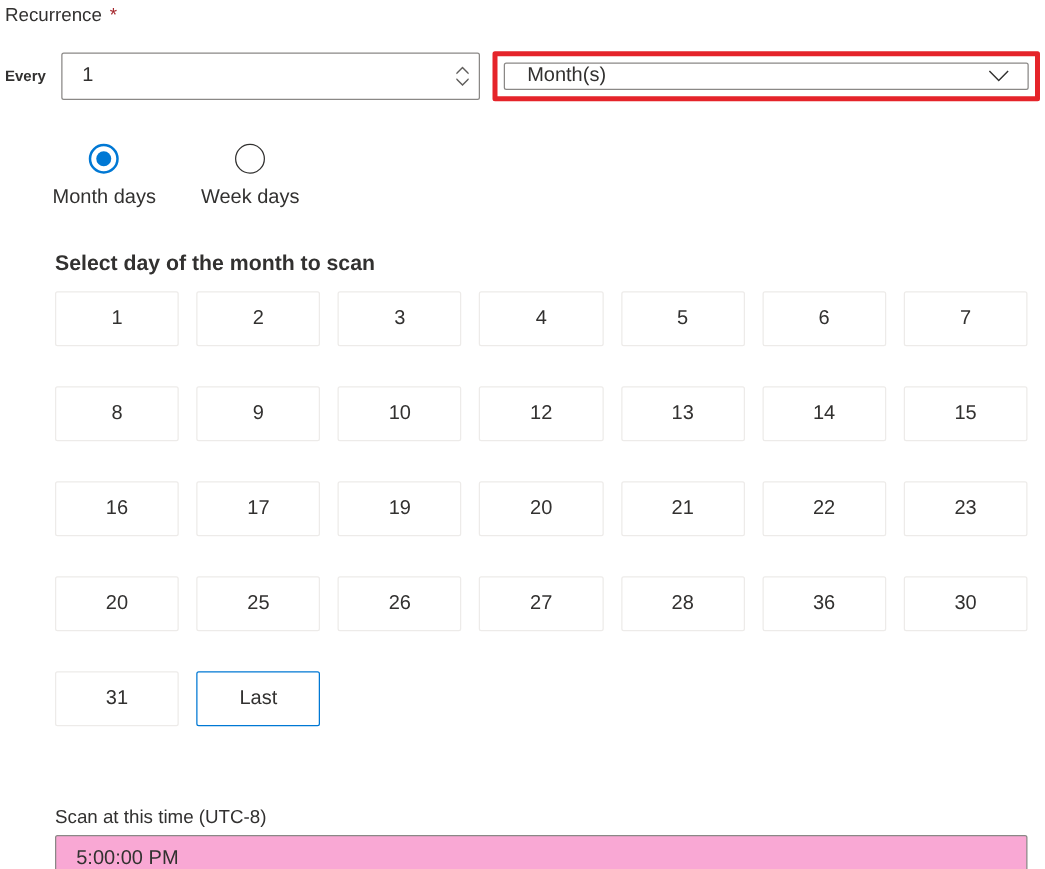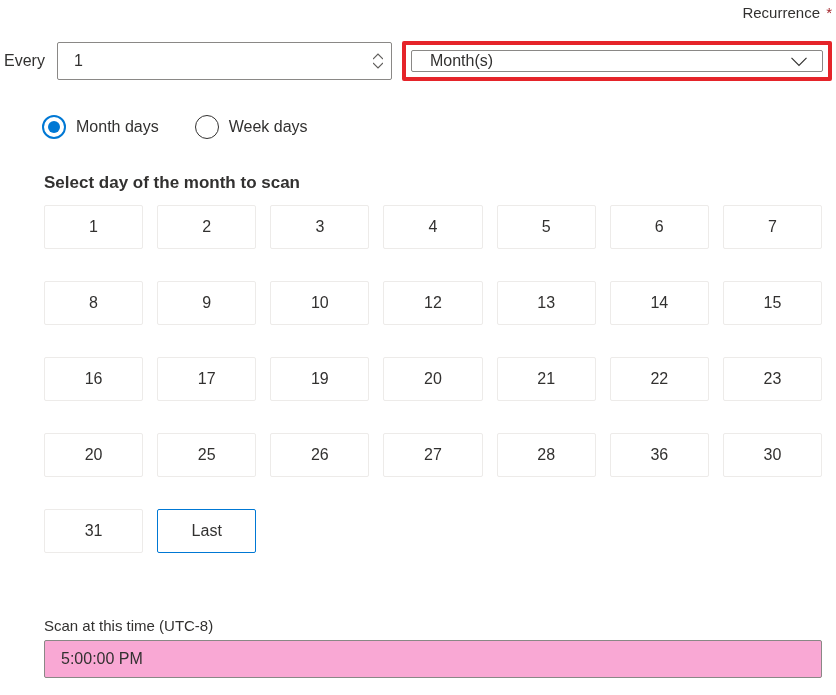--- a/index.html
+++ b/index.html
@@ -4,45 +4,45 @@
   <style>
     * { box-sizing: border-box; margin: 0; padding: 0; }
     body {
       font-family: "Segoe UI", -apple-system, BlinkMacSystemFont, sans-serif;
       font-size: 15px;
       color: #323130;
       background: #ffffff;
       padding: 4px;
       width: 836px;
     }
-    .field-label { font-size: 15px; font-weight: 400; margin-bottom: 20px; text-align: right; }
+    .field-label { font-size: 15px; font-weight: 400; margin-bottom: 20px; }
     .required-star { color: #a4262c; margin-left: 2px; }
     .every-row { display: flex; align-items: center; gap: 10px; margin-top: 8px; }
-    .every-label { font-size: 16px; margin-right: 2px; }
+    .every-label { font-size: 12px; margin-right: 2px; font-weight: bold; }
     .number-input {
       flex: 0 0 335px; height: 38px; border: 1px solid #8a8886;
       border-radius: 2px; display: flex; align-items: center;
       padding: 0 8px 0 16px; position: relative; background: #fff;
     }
     .number-input .value { flex: 1; font-size: 16px; }
     .spinner { display: flex; flex-direction: column; gap: 0; }
     .spinner svg { display: block; width: 10px; height: 8px; }
     .unit-dropdown {
       flex: 1; height: 22px; border: 1px solid #8a8886; border-radius: 2px;
       display: flex; align-items: center; padding: 0 14px 0 18px; background: #fff;
       position: relative;
     }
     .unit-dropdown .value { flex: 1; font-size: 16px; }
     .dropdown-highlight-box {
       position: relative; flex: 1; padding: 5px;
       border: 4px solid #e5242a; border-radius: 2px;
     }
     .chevron-down svg { width: 18px; height: 10px; }
     .radio-row { display: flex; align-items: center; gap: 36px; margin: 34px 0 0 38px; }
-    .radio-option { display: flex; align-items: center; gap: 10px; cursor: pointer; font-size: 16px; }
+    .radio-option { display: flex; align-items: center; gap: 10px; cursor: pointer; font-size: 16px; flex-direction: column; }
     .radio-circle {
       width: 24px; height: 24px; border: 1px solid #323130;
       border-radius: 50%; display: inline-flex; align-items: center; justify-content: center;
       position: relative;
     }
     .radio-circle.selected { border-color: #0078d4; border-width: 2px; }
     .radio-dot {
       width: 12px; height: 12px; border-radius: 50%; background: #0078d4;
     }
     .section-heading { font-size: 17px; font-weight: 600; margin: 34px 0 12px 40px; }

